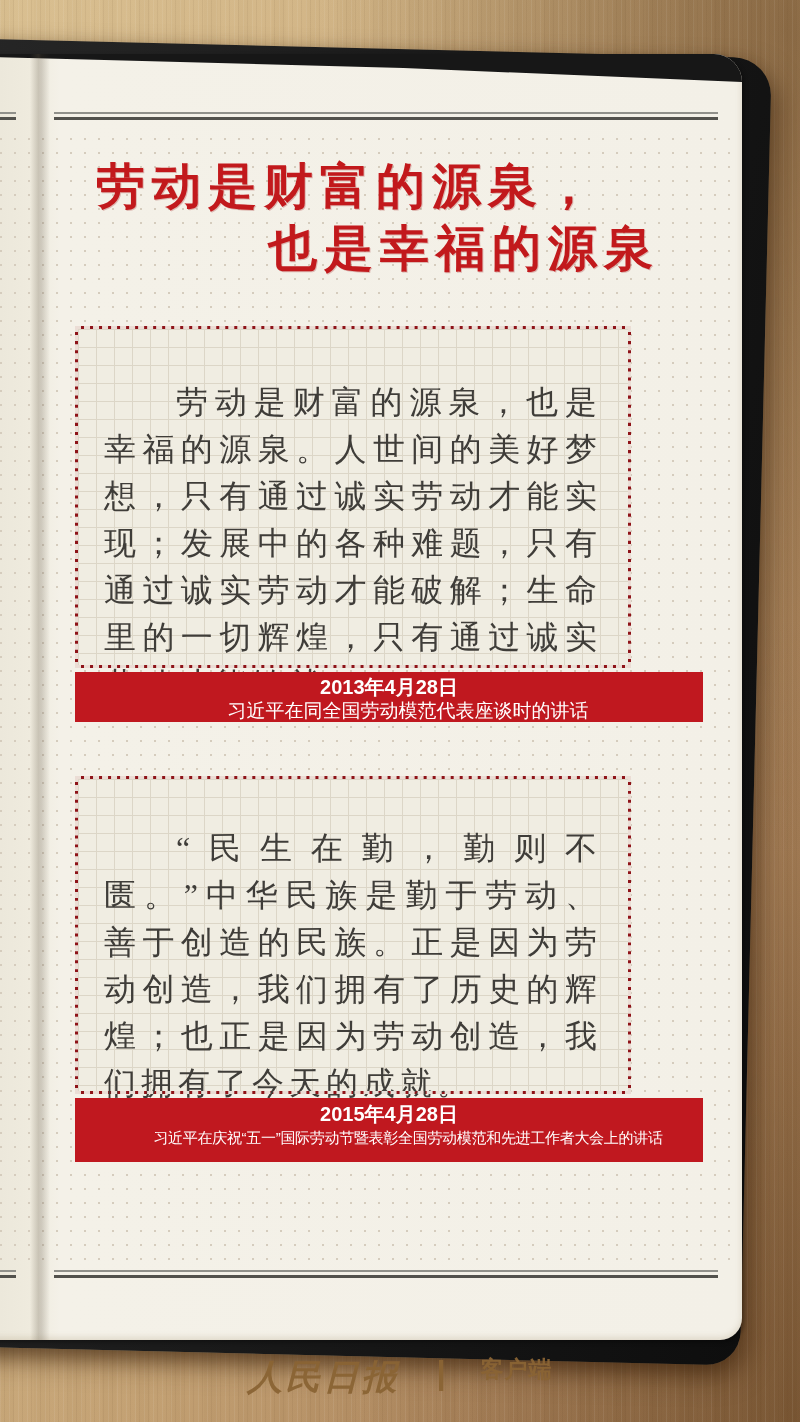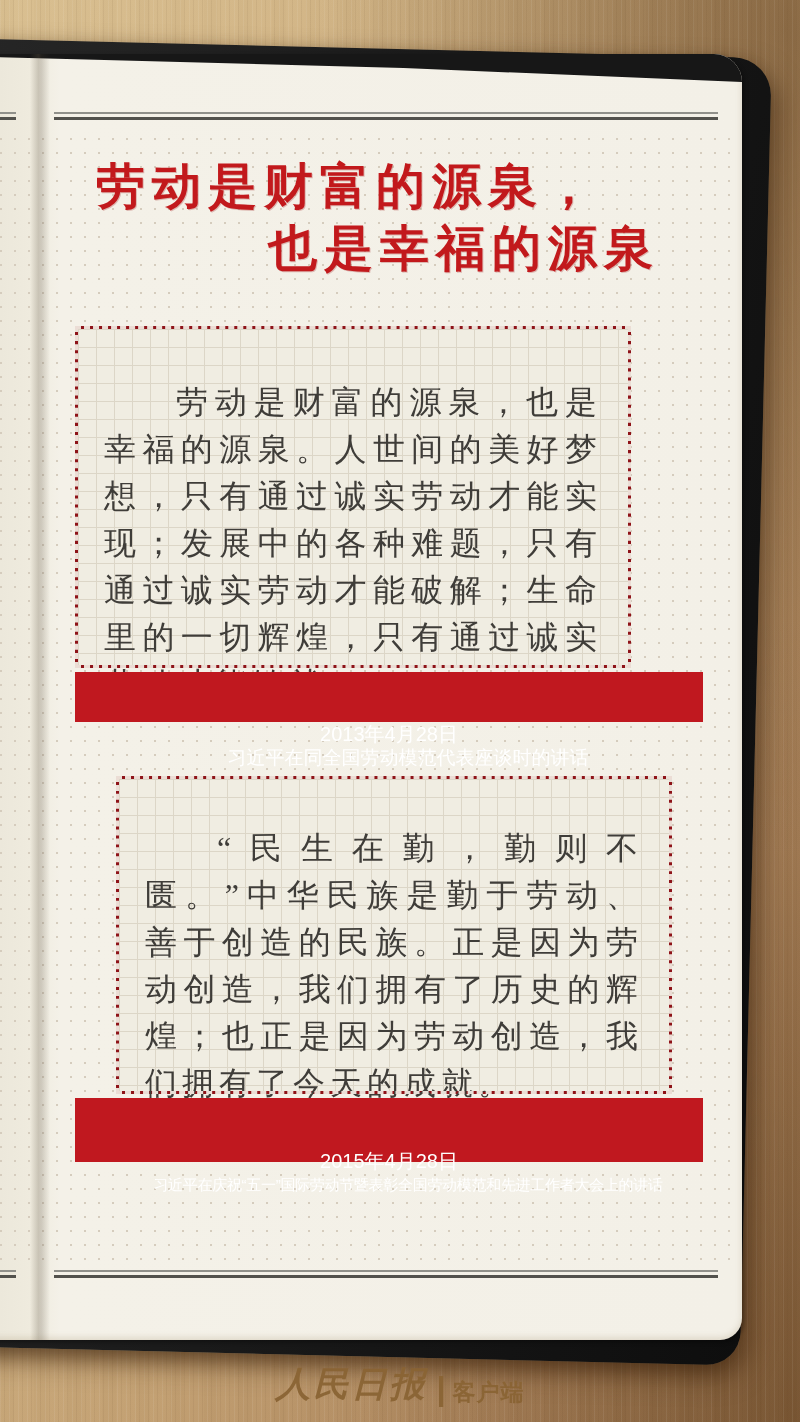--- a/index.html
+++ b/index.html
@@ -72,45 +72,45 @@
       linear-gradient(#dcd6c7 1px, rgba(0,0,0,0) 1px),
       linear-gradient(90deg, #dcd6c7 1px, rgba(0,0,0,0) 1px);
     background-size:18px 18px;
   }
   .qbox::before {
     content:""; position:absolute; inset:-3px;
     border:3px dashed rgba(246,243,234,.9);
     pointer-events:none;
   }
   .qbox-1 { top:272px; height:342px; }
-  .qbox-2 { top:722px; height:318px;margin-left:41px; }
+  .qbox-2 { top:722px; height:318px; }
   .qtext {
     font-family:"Liberation Serif", serif;
     color:#3f3d39; font-size:32px; line-height:47px; letter-spacing:5px;
     text-align:justify; text-align-last:left; text-indent:72px;
   }
   .qbox-1 .qtext { padding:50px 26px 0 26px; }
   .qbox-2 .qtext { padding:46px 26px 0 26px; }
 
   
   .banner {
     position:absolute; left:85px; width:628px;
     background:#c0181f; color:#ffffff; text-align:center;
   }
   .banner-1 { top:618px; height:50px; padding-top:3px; }
   .banner-2 { top:1044px; height:64px; padding-top:4px; }
-  .banner-date   { font-size:20px; line-height:24px; font-weight:400;margin-top:47px; }
+  .banner-date   { font-size:20px; line-height:24px; font-weight:700; }
   .banner-source { font-size:19px; line-height:23px;padding-left:38px; }
   .banner-2 .banner-source { font-size:15px; letter-spacing:-0.3px; }
 
   
   .logo {
     position:absolute; left:0; top:1354px; width:800px; height:54px;
     text-align:center; color:#8a6434; opacity:.94;
-    display:flex; align-items:flex-end; justify-content:center;
+    display:flex; align-items:flex-start; justify-content:center;gap:28px;
   }
   .logo-script {
     font-family:"Liberation Serif", serif; font-style:italic; font-weight:700;
     font-size:35px; letter-spacing:3px;
   }
   .logo-bar { font-size:33px; font-weight:700; margin:0 7px 0 9px; }
   .logo-text { font-family:"Liberation Sans", sans-serif; font-weight:700; font-size:23px; letter-spacing:1px; }
 </style>
 </head>
 <body>

